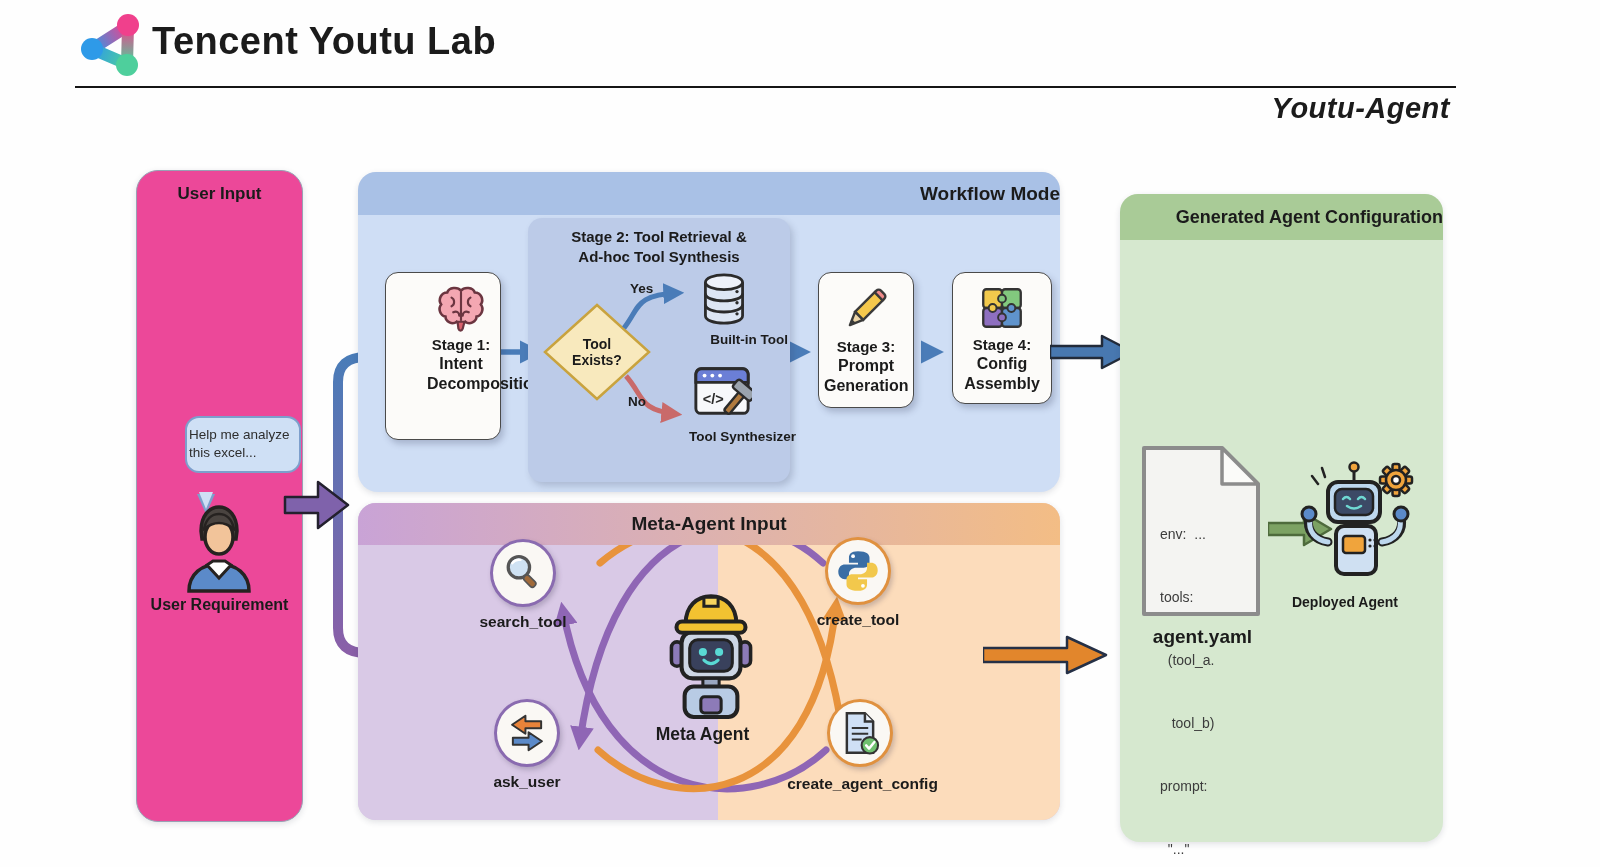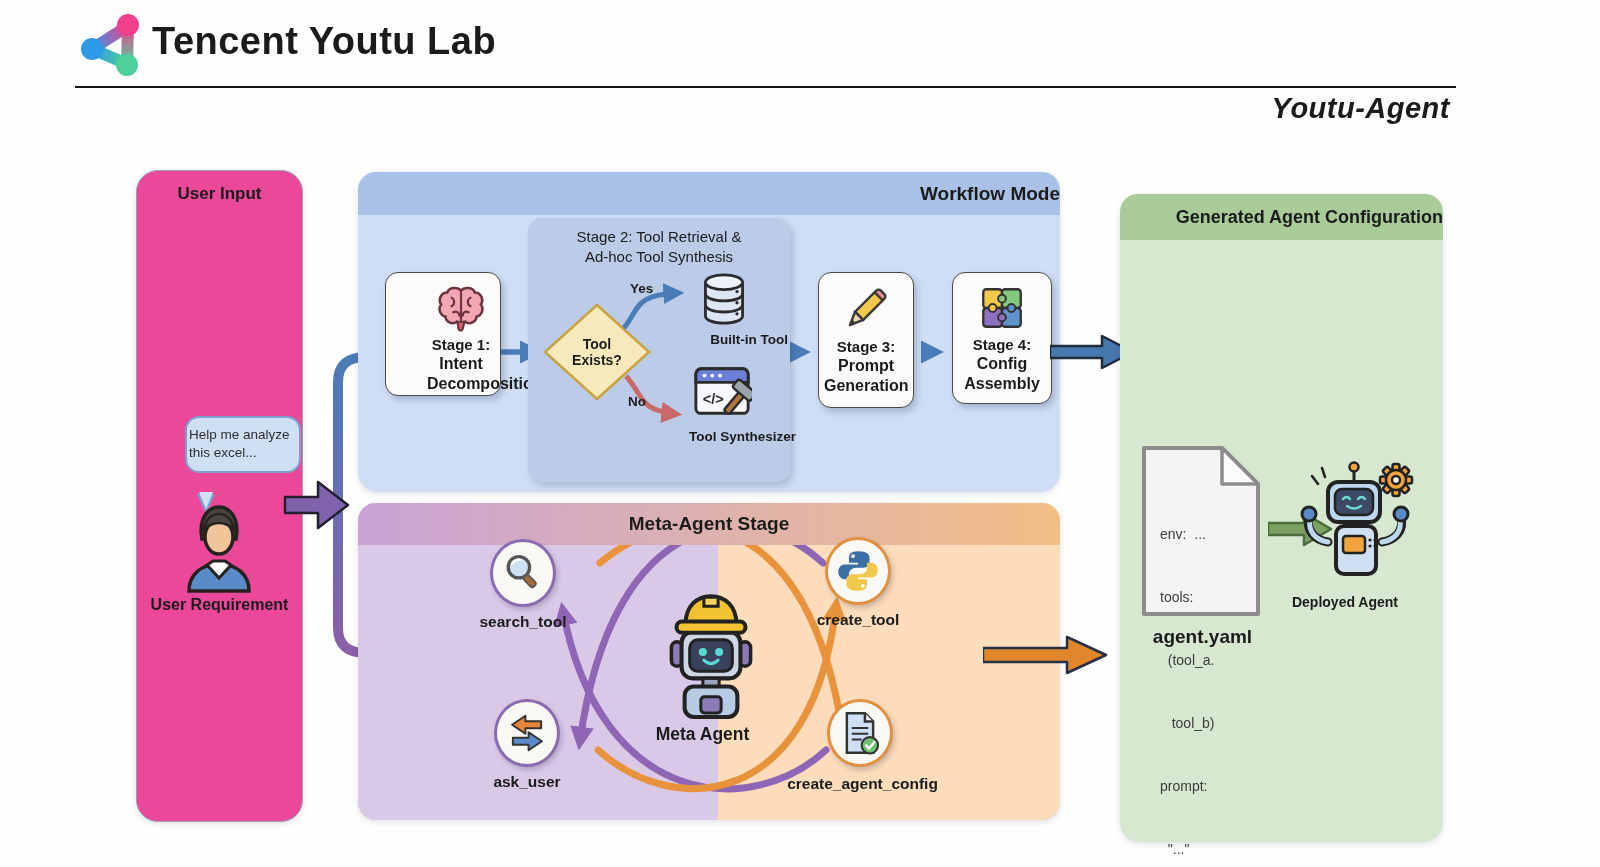--- a/index.html
+++ b/index.html
@@ -23,21 +23,21 @@
   .person-label{position:absolute;top:424px;left:10px;right:10px;text-align:center;font-weight:700;font-size:16px;line-height:1.25;}
   
   .wf-panel{left:358px;top:172px;width:702px;height:320px;background:#cfdef5;}
   .wf-head{height:43px;line-height:43px;font-size:19px;background:#a9c1e6;border-radius:18px 18px 0 0;}
   .stage-box{position:absolute;background:#fcfbf9;border:1.5px solid #4a4a4a;border-radius:13px;text-align:center;
              box-shadow:3px 4px 6px rgba(50,60,90,.25);padding-top:10px;box-sizing:border-box;}
   .stage-title{font-weight:700;font-size:15px;margin-top:3px;}
   .stage-sub{font-weight:700;font-size:16px;line-height:1.25;padding:1px 5px 0 5px;}
   .sub-panel{position:absolute;left:170px;top:46px;width:262px;height:264px;background:#bccbe8;border-radius:14px;
              box-shadow:3px 4px 7px rgba(50,60,90,.22);}
-  .sub-title{position:absolute;top:9px;left:0;right:0;text-align:center;font-weight:400;font-size:15px;line-height:1.3;}
+  .sub-title{position:absolute;top:9px;left:0;right:0;text-align:center;font-weight:700;font-size:15px;line-height:1.3;}
   .decision-text{position:absolute;left:37px;top:118px;width:64px;text-align:center;font-weight:700;font-size:14px;line-height:1.15;}
   .yn{position:absolute;font-weight:700;font-size:13.5px;}
   .small-label{position:absolute;text-align:right;font-weight:700;font-size:13.5px;}
   
   .meta-panel{left:358px;top:503px;width:702px;height:317px;border-radius:18px;overflow:hidden;background:#d9c9e6;}
   .meta-left{position:absolute;left:0;top:0;bottom:0;width:360px;background:#d9c9e6;}
   .meta-right{position:absolute;left:360px;top:0;bottom:0;right:0;background:#fcdcbb;}
   .meta-head{position:absolute;top:0;left:0;right:0;height:42px;line-height:42px;text-align:center;font-weight:700;font-size:19px;
              background:linear-gradient(90deg,#c9a3d6 0%,#dfb3ab 55%,#f3bd85 100%);}
   .tool-circle{position:absolute;width:66px;height:68px;border-radius:50%;background:#faf8f4;display:flex;align-items:center;
@@ -124,21 +124,21 @@
       <defs>
         <marker id="mblue" viewBox="0 0 10 10" refX="7" refY="5" markerWidth="4.2" markerHeight="4.2" orient="auto">
             <path d="M0 0 L10 5 L0 10 Z" fill="#4a7cb8"></path>
           </marker>
       </defs>
       <path d="M 143 180 H 178" stroke="#4a7cb8" stroke-width="5.5" fill="none" marker-end="url(#mblue)"></path>
       <path d="M 434 180 H 446" stroke="#4a7cb8" stroke-width="5.5" fill="none" marker-end="url(#mblue)"></path>
       <path d="M 567 180 H 579" stroke="#4a7cb8" stroke-width="5.5" fill="none" marker-end="url(#mblue)"></path>
     </svg>
 
-    <div class="stage-box" style="left:27px;top:100px;width:116px;height:124px;padding-left:36px;">
+    <div class="stage-box" style="left:27px;top:100px;width:116px;height:168px;padding-left:36px;">
       <svg width="56" height="50" viewBox="0 0 64 58" style="margin:0 auto;">
         <path fill="#f4a7b2" stroke="#6b3540" stroke-width="3" d="M32 9c-4-5-14-4-16 2-7 0-11 8-7 14-4 5-1 13 5 14 0 6 8 10 13 6 2 2 8 2 10 0 5 4 13 0 13-6 6-1 9-9 5-14 4-6 0-14-7-14-2-6-12-7-16-2z"></path>
         <path fill="none" stroke="#6b3540" stroke-width="2.5" stroke-linecap="round" d="M32 11v32 M21 17c4 2 4 8 0 10 M43 17c-4 2-4 8 0 10 M23 34c4-2 7 0 7 4 M41 34c-4-2-7 0-7 4"></path>
         <path fill="#d9626e" stroke="#6b3540" stroke-width="2.5" d="M28 45h8l-2 8c-1 3-4 3-5 0z"></path>
       </svg>
       <div class="stage-title">Stage 1:</div>
       <div class="stage-sub">Intent Decomposition</div>
     </div>
 
     <div class="sub-panel">
@@ -231,21 +231,21 @@
         <marker id="morange" viewBox="0 0 10 10" refX="6" refY="5" markerWidth="3.4" markerHeight="3.4" orient="auto">
             <path d="M0 0 L10 5 L0 10 Z" fill="#e8933c"></path>
           </marker>
       </defs>
       <path d="M 468 247 C 395 315, 243 308, 205 108" fill="none" stroke="#8f66b5" stroke-width="7" stroke-linecap="round" marker-end="url(#mpurple)"></path>
       <path d="M 465 60 C 395 -5, 255 0, 222 238" fill="none" stroke="#8f66b5" stroke-width="7" stroke-linecap="round" marker-end="url(#mpurple)"></path>
       <path d="M 240 247 C 315 315, 455 308, 478 103" fill="none" stroke="#e8933c" stroke-width="7" stroke-linecap="round" marker-end="url(#morange)"></path>
       <path d="M 242 60 C 318 -5, 452 0, 485 233" fill="none" stroke="#e8933c" stroke-width="7" stroke-linecap="round" marker-end="url(#morange)"></path>
     </svg>
 
-    <div class="meta-head">Meta-Agent Stage</div>
+    <div class="meta-head">Meta-Agent Input</div>
 
     <div class="tool-circle tc-purple" style="left:132px;top:36px;">
       <svg width="46" height="46" viewBox="0 0 56 56">
         <circle cx="23" cy="21" r="13" fill="#cfe2f3" stroke="#555" stroke-width="4"></circle>
         <path d="M15 16 a10 10 0 0 1 10 -4" stroke="#fff" stroke-width="3" fill="none" stroke-linecap="round"></path>
         <rect x="33" y="29" width="17" height="8" rx="3.5" transform="rotate(45 33 29)" fill="#a06a3a" stroke="#555" stroke-width="2"></rect>
       </svg>
     </div>
     <div class="tool-label" style="left:95px;top:110px;width:140px;">search_tool</div>
 

